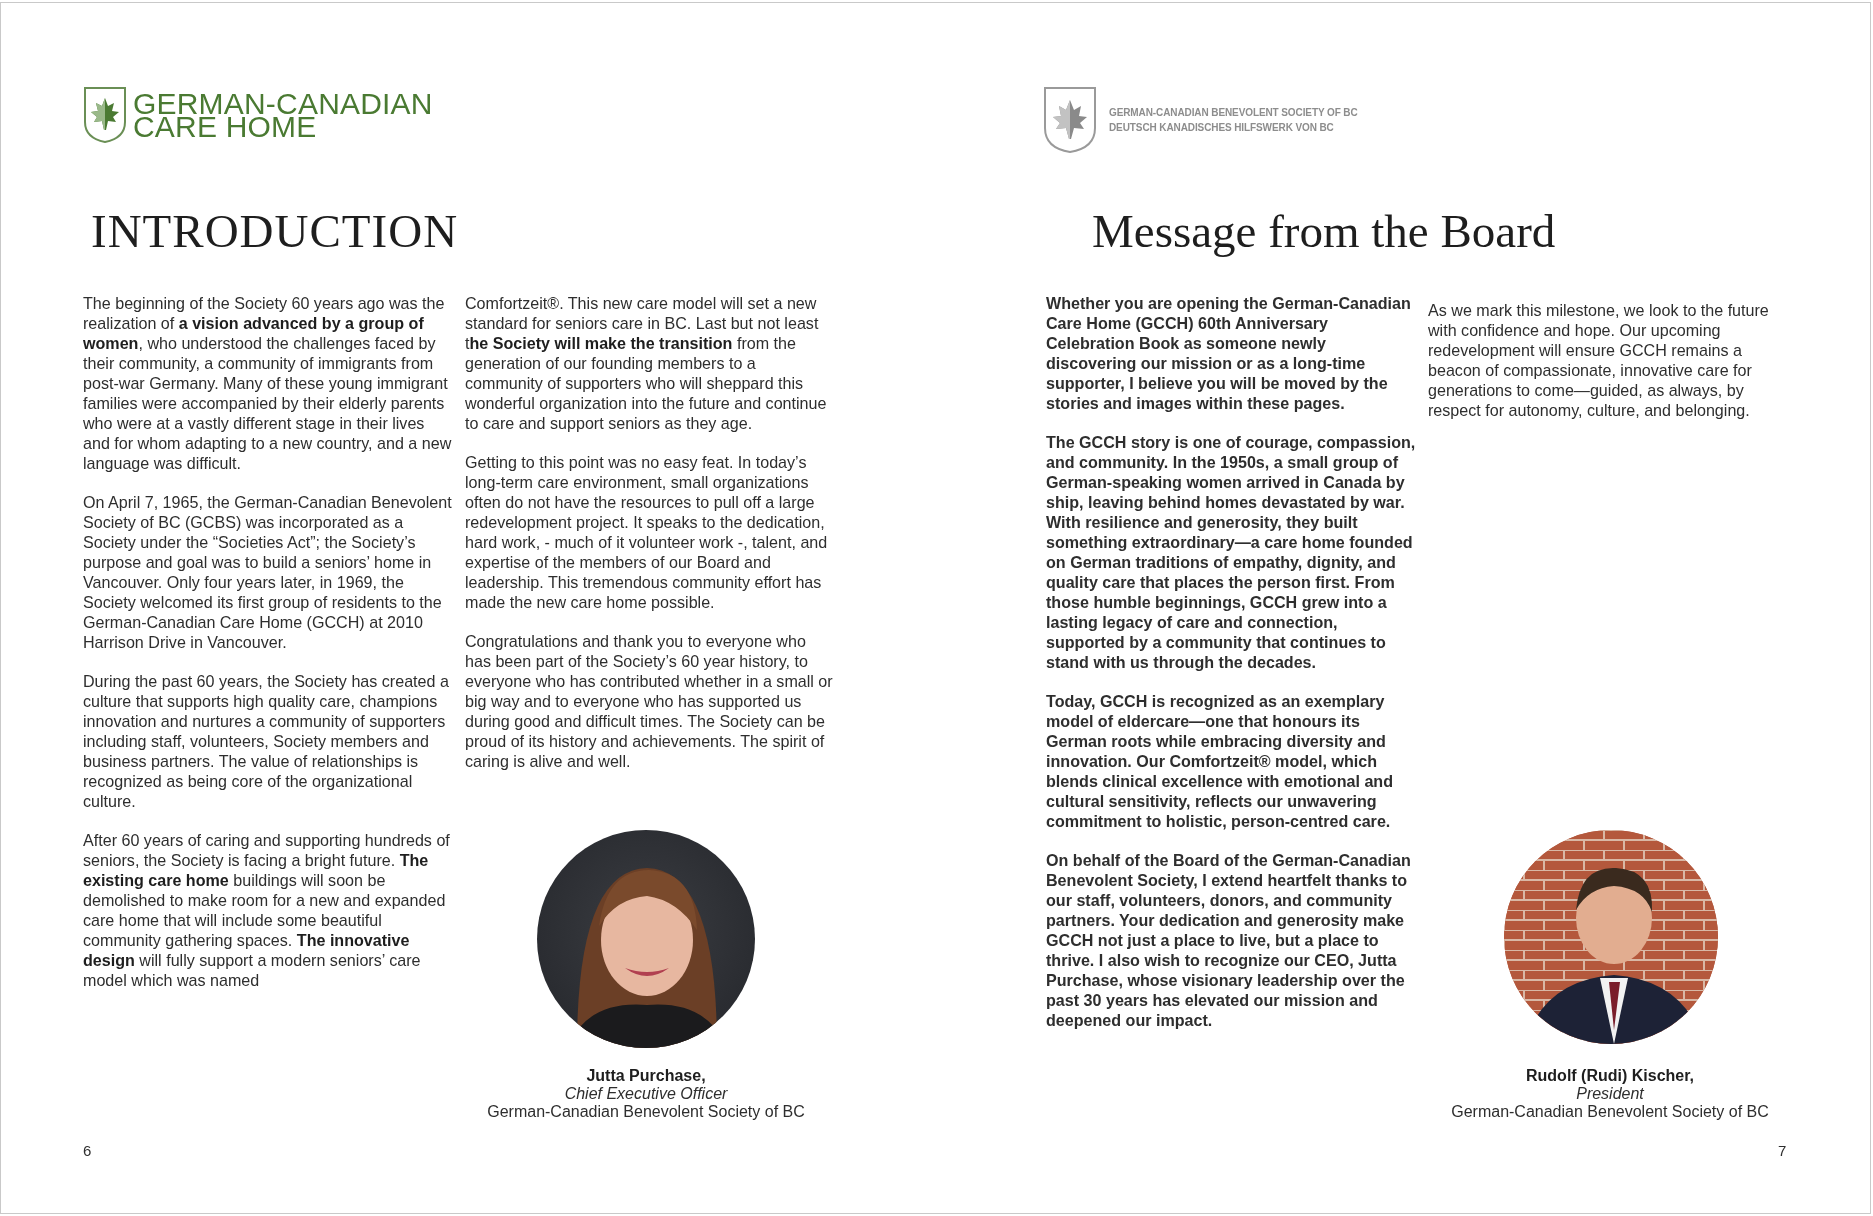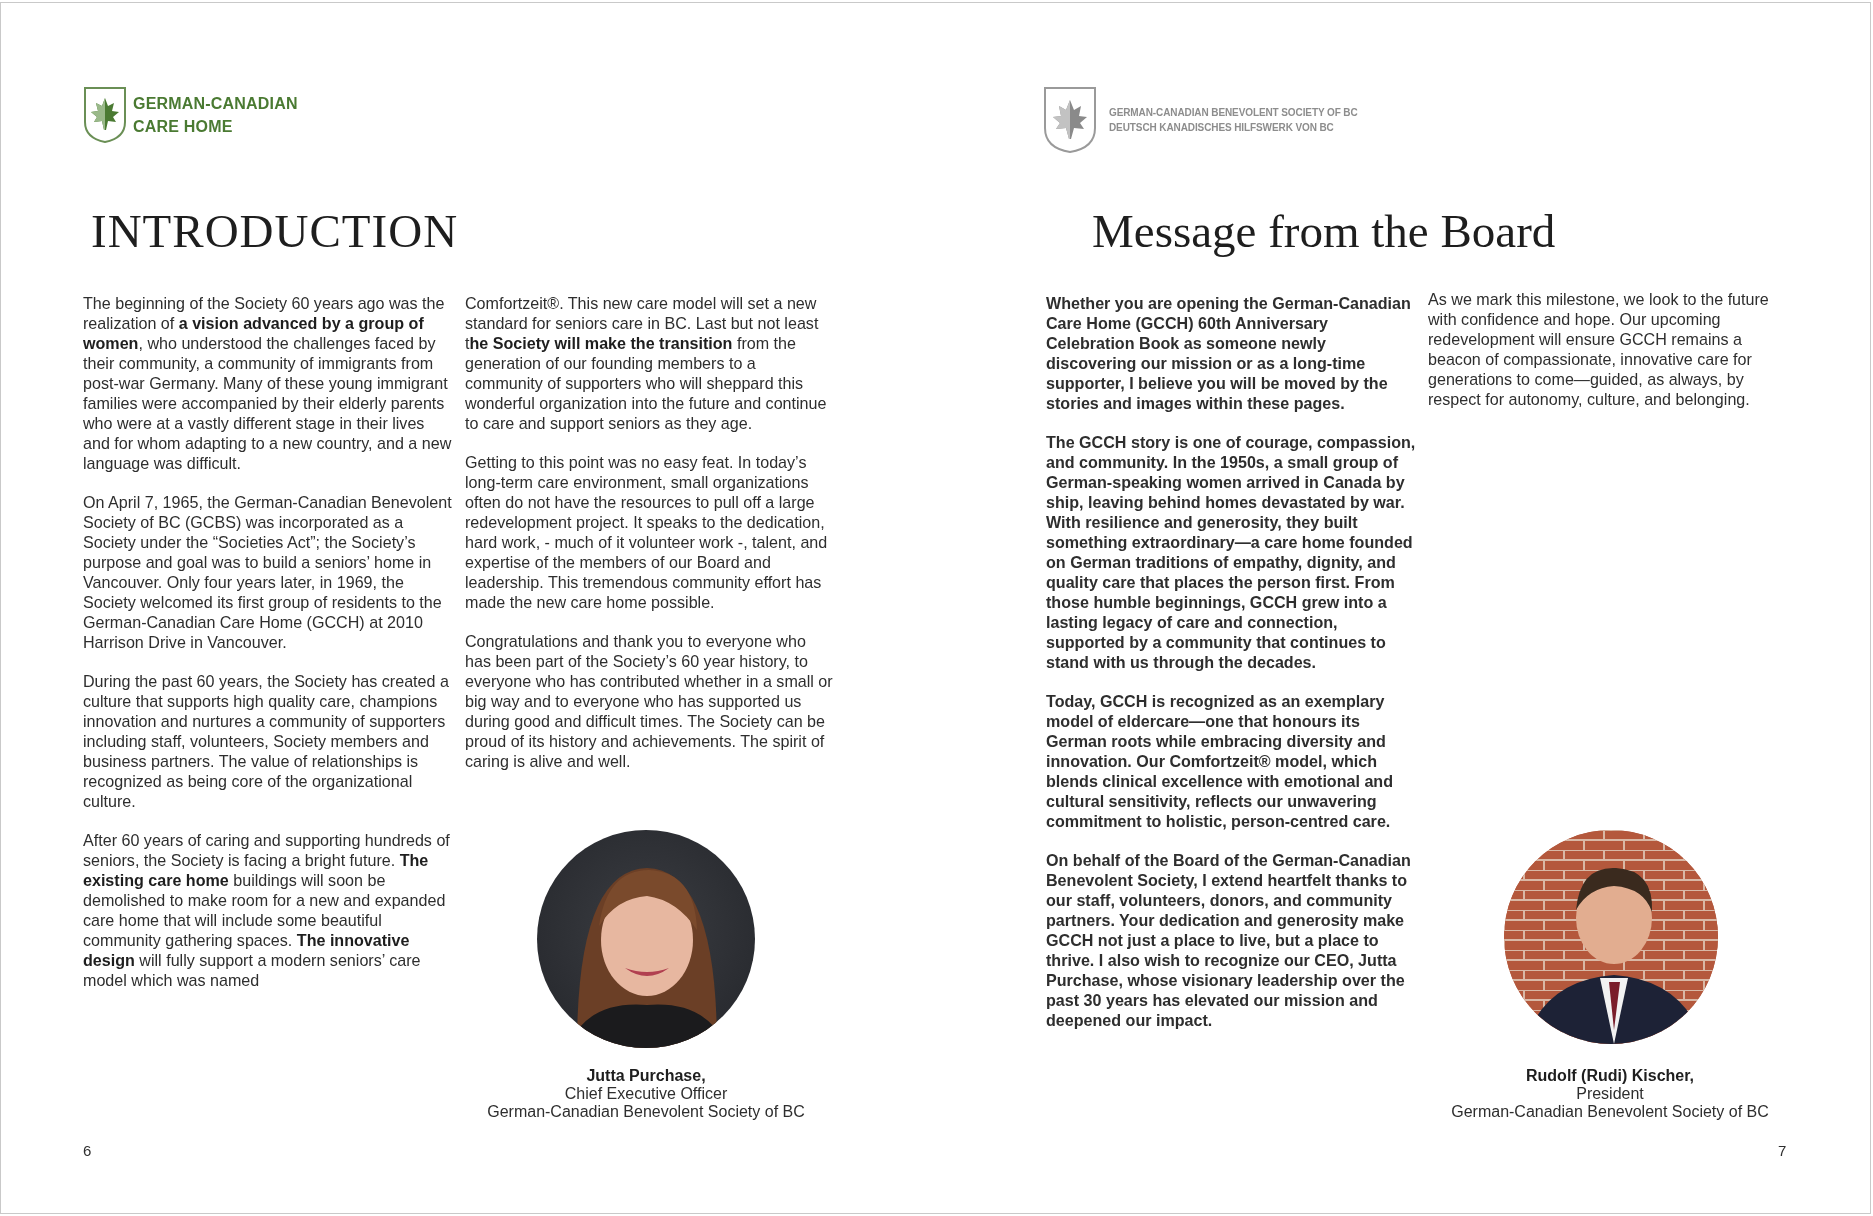--- a/index.html
+++ b/index.html
@@ -2,40 +2,40 @@
 <html><head>
 <meta charset="utf-8">
 <style>
   html,body{margin:0;padding:0;background:#fff;}
   body{width:1873px;height:1216px;position:relative;overflow:hidden;font-family:"Liberation Sans",sans-serif;color:#2b2b2b;}
   .frame{position:absolute;left:0;top:2px;width:1871px;height:1212px;border:1px solid #c9c9c9;box-sizing:border-box;}
   .spread{position:absolute;left:0;top:0;width:1873px;height:1216px;}
   .abs{position:absolute;}
   .logo-left{left:83px;top:86px;display:flex;align-items:center;gap:6px;}
   .shield{width:44px;height:58px;}
-  .logo-text{font-family:"Liberation Sans",sans-serif;font-weight:bold;color:#4a7a32;font-size:16px;line-height:23px;letter-spacing:0.2px;}
+  .logo-text{font-family:"Liberation Sans",sans-serif;font-weight:normal;color:#4a7a32;font-size:30px;line-height:23px;letter-spacing:0.2px;}
   .logo-right{left:1043px;top:86px;display:flex;align-items:center;gap:12px;}
   .logo-right .shield{width:54px;height:68px;}
   .society-text{font-size:10px;color:#8d8d8d;font-weight:bold;line-height:15px;letter-spacing:-0.1px;}
   h1{margin:8px;font-family:"Liberation Serif",serif;font-weight:normal;color:#1e1e1e;}
   .title-left{left:83px;top:196px;font-size:47px;letter-spacing:1px;}
   .title-right{left:1084px;top:196px;font-size:47px;}
   .col{position:absolute;font-size:16.1px;line-height:20px;color:#2e2e2e;}
   .col p{margin:8px 0 19px 0;}
   .col b{font-weight:bold;color:#1e1e1e;}
   .c1{left:83px;top:285px;width:370px;}
   .c2{left:465px;top:285px;width:370px;}
   .c3{left:1046px;top:285px;width:370px;font-weight:bold;}
-  .c4{left:1428px;top:281px;width:370px;}
+  .c4{left:1428px;top:292px;width:370px;}
   .portrait{position:absolute;border-radius:50%;overflow:hidden;}
   .p1{left:537px;top:830px;width:218px;height:218px;background:radial-gradient(circle at 50% 45%,#3b3d42 0%,#2a2c31 70%);}
   .p2{left:1504px;top:830px;width:214px;height:214px;background:#b05a40;}
   .caption{position:absolute;text-align:center;font-size:16px;line-height:18px;color:#2e2e2e;}
   .caption .name{font-weight:bold;color:#1e1e1e;}
-  .caption .role{}
+  .caption .role{font-style:italic;}
   .cap1{left:440px;top:1067px;width:412px;}
   .cap2{left:1400px;top:1067px;width:420px;}
   .pagenum{position:absolute;font-size:15px;color:#2e2e2e;}
   .pn-left{left:83px;top:1142px;}
   .pn-right{left:1778px;top:1142px;}
 </style>
 </head>
 <body>
 
 <div class="frame"></div>

